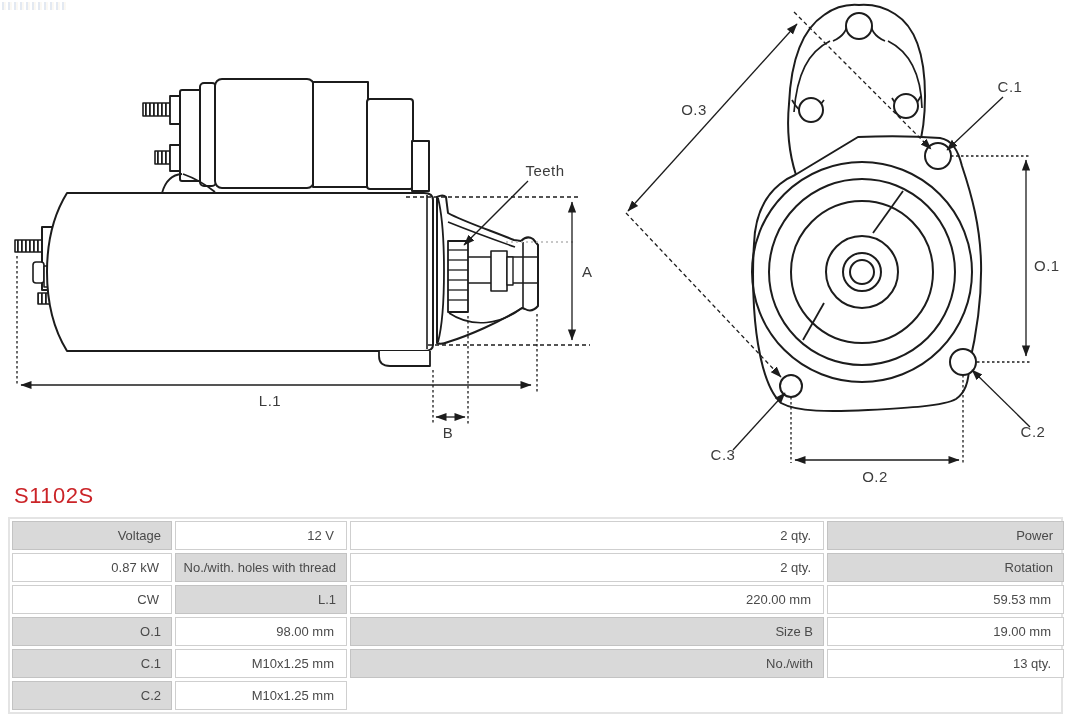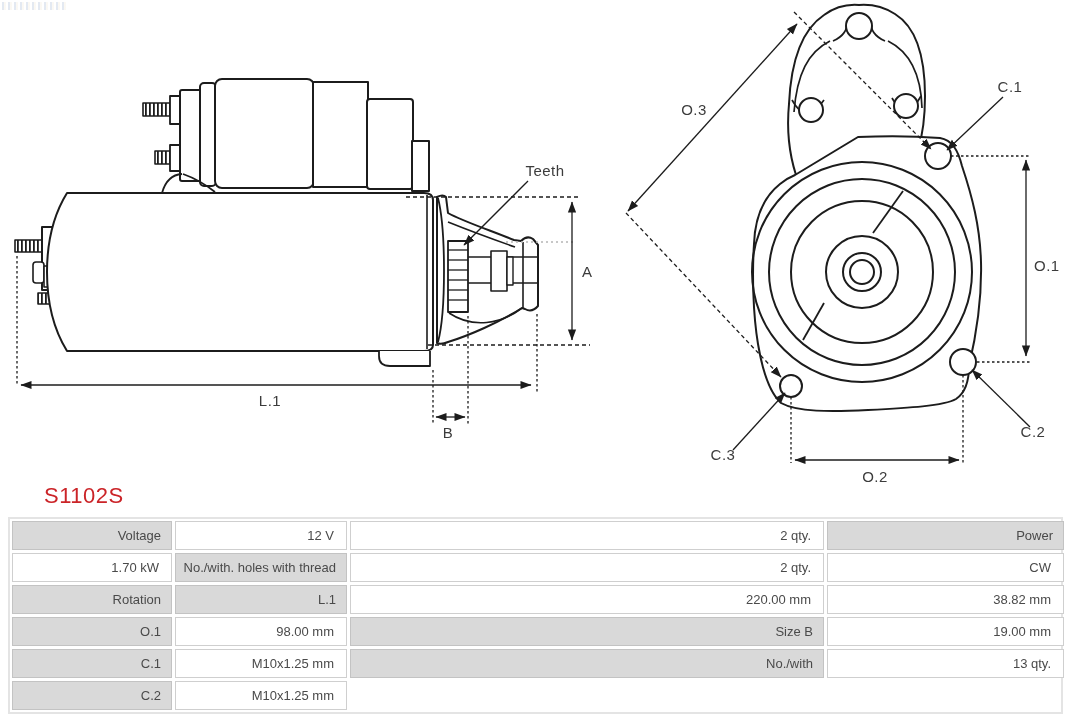--- a/index.html
+++ b/index.html
@@ -1,21 +1,21 @@
 <!DOCTYPE html>
 <html><head>
 <meta charset="utf-8">
 <style>
   html,body{margin:0;padding:0;}
   body{width:1080px;height:720px;background:#fff;font-family:"Liberation Sans",sans-serif;position:relative;overflow:hidden;}
   .stage{position:absolute;inset:0;background:#fff;}
   .watermark{position:absolute;left:2px;top:2px;width:66px;height:8px;opacity:.35;
     background:repeating-linear-gradient(90deg,rgba(110,140,185,.55) 0 2px,rgba(220,200,160,.35) 2px 4px,transparent 4px 6px);}
   svg text{font-family:"Liberation Sans",sans-serif;fill:#3c3c3c;font-size:15px;letter-spacing:.5px;}
-  .part-number{position:absolute;left:14px;top:483px;font-size:22px;color:#cb2428;letter-spacing:.5px;margin-left:30px;}
+  .part-number{position:absolute;left:14px;top:483px;font-size:22px;color:#cb2428;letter-spacing:.5px;}
   .spec-table{position:absolute;left:8px;top:517px;width:1055px;border:2px solid #e4e4e4;background:#fff;padding:2px;
     display:grid;grid-template-columns:160px 172px 474px 237px;gap:3px;box-sizing:border-box;}
   .cell{height:29px;line-height:27px;font-size:13px;color:#4a4a4a;text-align:right;box-sizing:border-box;
     white-space:nowrap;overflow:hidden;}
   .cell.lab{background:#d9d9d9;border:1px solid #c3c3c3;padding-right:10px;}
   .cell.val{background:#ffffff;border:1px solid #cfcfcf;padding-right:12px;text-align:right;}
 </style>
 </head>
 <body>
 
@@ -154,30 +154,30 @@
   </svg>
 
   <div class="part-number">S1102S</div>
 
   <div class="spec-table">
     <div class="cell lab">Voltage</div>
     <div class="cell val">12 V</div>
     <div class="cell val">2 qty.</div>
 
     <div class="cell lab">Power</div>
-    <div class="cell val">1.70 kW</div>
+    <div class="cell val">0.87 kW</div>
     <div class="cell lab">No./with. holes with thread</div>
     <div class="cell val">2 qty.</div>
 
+    <div class="cell lab">Rotation</div>
     <div class="cell val">CW</div>
-    <div class="cell lab">Rotation</div>
     <div class="cell lab">L.1</div>
     <div class="cell val">220.00 mm</div>
 
-    <div class="cell val">38.82 mm</div>
+    <div class="cell val">59.53 mm</div>
     <div class="cell lab">O.1</div>
     <div class="cell val">98.00 mm</div>
 
     <div class="cell lab">Size B</div>
     <div class="cell val">19.00 mm</div>
     <div class="cell lab">C.1</div>
     <div class="cell val">M10x1.25 mm</div>
 
     <div class="cell lab">No./with</div>
     <div class="cell val">13 qty.</div>

